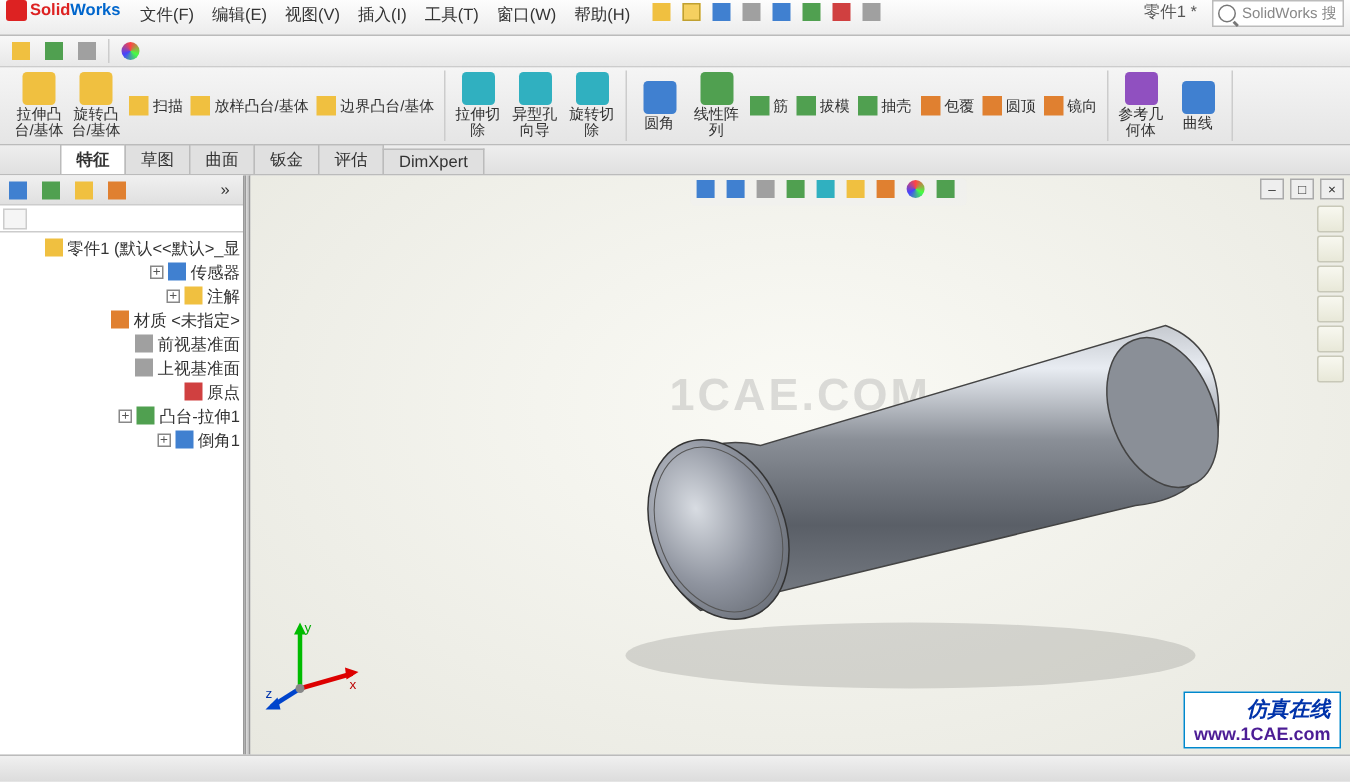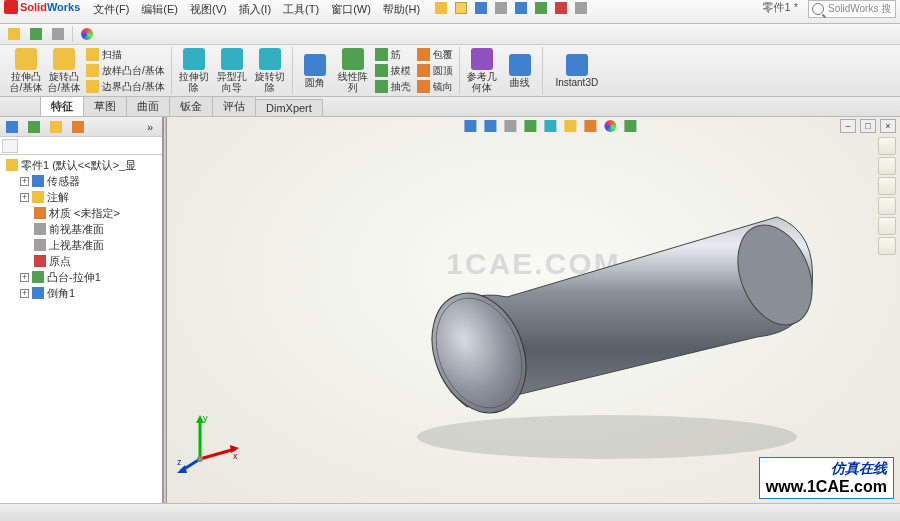--- a/index.html
+++ b/index.html
@@ -26,36 +26,36 @@
   .qb-btn { width:16px; height:16px; display:inline-flex; align-items:center; justify-content:center; }
   .qb-sep { width:1px; height:16px; background:#ccc; }
 
   
   .ribbon { height: 52px; background: linear-gradient(#f5f5f5,#e5e5e5); border-bottom:1px solid #bbb; display:flex; align-items:stretch; padding:2px 4px; overflow:hidden; }
   .rgroup { display:flex; align-items:center; border-right:1px solid #ccc; padding:0 4px; gap:2px; }
   .rbtn-lg { display:flex; flex-direction:column; align-items:center; justify-content:center; width:36px; height:48px; font-size:10px; text-align:center; line-height:11px; }
   .rbtn-lg .ricon { width:22px; height:22px; margin-bottom:1px; border-radius:3px; }
   .rbtn-sm { display:flex; align-items:center; height:15px; font-size:10px; gap:3px; padding:0 2px; white-space:nowrap; }
   .rbtn-sm .ricon { width:13px; height:13px; }
-  .rcol { display:flex; flex-direction:column; justify-content:center; gap:1px; }
+  .rcol { display:flex; flex-direction:row; justify-content:center; gap:1px; }
 
   
   .tabbar { height: 20px; background: linear-gradient(#eee,#e0e0e0); border-bottom:1px solid #bbb; display:flex; align-items:flex-end; padding-left:4px; }
   .tab { padding: 2px 10px; font-size:11px; background:#e0e0e0; border:1px solid #bbb; border-bottom:none; margin-right:-1px; }
   .tab.active { background:#fff; font-weight:bold;margin-left:36px; }
 
   
   .main { position:absolute; top:117px; left:0; right:0; bottom:18px; display:flex; }
   .sidebar { width:163px; background:#fff; border-right:1px solid #999; display:flex; flex-direction:column; }
   .sb-icons { height:20px; background:linear-gradient(#f0f0f0,#e0e0e0); border-bottom:1px solid #ccc; display:flex; align-items:center; padding:0 4px; gap:6px; }
   .sb-tabs { height:18px; border-bottom:1px solid #ccc; display:flex; padding-left:2px; align-items:center; }
   .sb-tab { width:16px; height:14px; border:1px solid #ccc; background:#f5f5f5; margin-right:1px; }
   .tree { flex:1; overflow:auto; padding:2px; }
   .tree-root { font-size:11px; }
-  .tree-item { display:flex; align-items:center; height:16px; gap:3px; padding-left:4px; white-space:nowrap; }
+  .tree-item { display:flex; align-items:center; height:16px; gap:3px; padding-left:4px; white-space:nowrap;justify-content:flex-end; }
   .tree-item.l1 { padding-left:18px; }
   .tree-ico { width:12px; height:12px; display:inline-block; flex-shrink:0; }
   .expand { width:9px; height:9px; border:1px solid #888; font-size:9px; line-height:7px; text-align:center; color:#555; flex-shrink:0; }
   .tree-item .lab { overflow:hidden; text-overflow:ellipsis; }
 
   .splitter { width:4px; background:linear-gradient(90deg,#ddd,#bbb); border-left:1px solid #999; border-right:1px solid #999; cursor:col-resize; }
 
   .viewport { flex:1; position:relative; background: radial-gradient(ellipse at 50% 40%, #fafaf5 0%, #e8e8e0 100%); overflow:hidden; }
   .view-toolbar { position:absolute; top:2px; left:50%; transform:translateX(-40%); display:flex; gap:4px; align-items:center; background:rgba(240,240,240,0.5); padding:1px 4px; border-radius:3px; }
   .vt-btn { width:16px; height:16px; }
@@ -71,21 +71,21 @@
   svg.cyl { width:100%; height:100%; }
 
   
   .triad { position:absolute; left:8px; bottom:24px; width:70px; height:70px; }
 
   
   .wm { position:absolute; left:50%; top:38%; transform:translate(-50%,-50%); font-size:30px; font-weight:bold; color:rgba(160,160,160,0.35); letter-spacing:2px; pointer-events:none; }
 
   .branding { position:absolute; right:6px; bottom:4px; text-align:right; font-size:14px; font-weight:bold; }
   .branding .b1 { color:#0033aa; font-style:italic; }
-  .branding .b2 { color:#000000; font-size:16px; }
+  .branding .b2 { color:#4c1d95; font-size:12px; }
   .brand-box { border:1px solid #08c; padding:2px 6px; background:#fff; }
 
   
   .status { position:absolute; left:0; right:0; bottom:0; height:18px; background:linear-gradient(#f0f0f0,#dcdcdc); border-top:1px solid #bbb; }
 
   
   .ic-y{background:#f0c040;} .ic-b{background:#4080d0;} .ic-g{background:#50a050;} .ic-r{background:#d04040;} .ic-o{background:#e08030;} .ic-p{background:#9050c0;} .ic-gray{background:#a0a0a0;} .ic-c{background:#30b0c0;} .ic-folder{background:#f5d060;border:1px solid #c0a030;}
 </style>
 </head>
 <body>
@@ -230,26 +230,20 @@
     </div>
   </div>
   <div class="rgroup">
     <div class="rbtn-lg">
         <span class="ricon ic-p"></span>
         <span>参考几何体</span>
       </div>
     <div class="rbtn-lg">
         <span class="ricon ic-b"></span>
         <span>曲线</span>
-      </div>
-  </div>
-  <div class="rgroup" style="border-right:none">
-    <div class="rbtn-lg" style="width:60px">
-        <span class="ricon ic-b"></span>
-        <span>Instant3D</span>
       </div>
   </div>
 </div>
 
 <div class="tabbar">
   <div class="tab active">特征</div>
   <div class="tab">草图</div>
   <div class="tab">曲面</div>
   <div class="tab">钣金</div>
   <div class="tab">评估</div>

